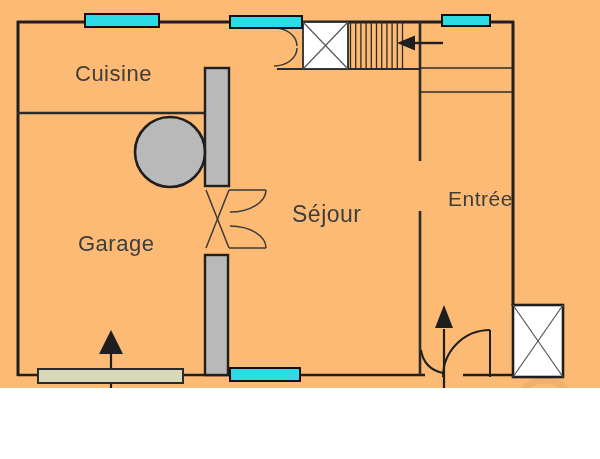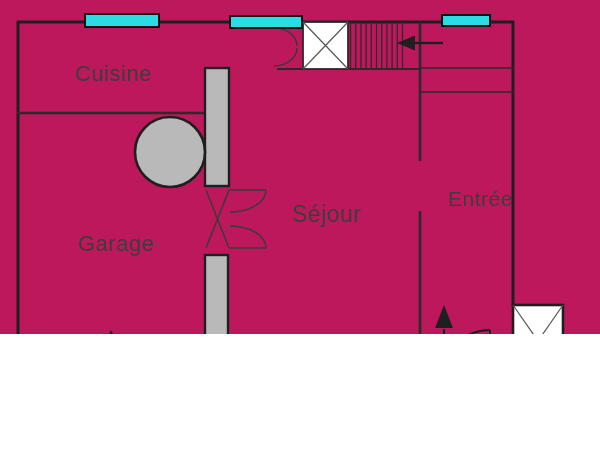--- a/index.html
+++ b/index.html
@@ -4,22 +4,22 @@
 <style>
   html, body {
     margin: 0;
     padding: 0;
     background: #ffffff;
     font-family: "Liberation Sans", sans-serif;
   }
   .stage {
     position: relative;
     width: 600px;
-    height: 334px;
-    background: #be185d;
+    height: 388px;
+    background: #fdba74;
     overflow: hidden;
   }
   svg { display: block; }
   text.room-label {
     font-family: "Liberation Sans", sans-serif;
     letter-spacing: 0.5px;
   }
 </style>
 </head>
 <body>

